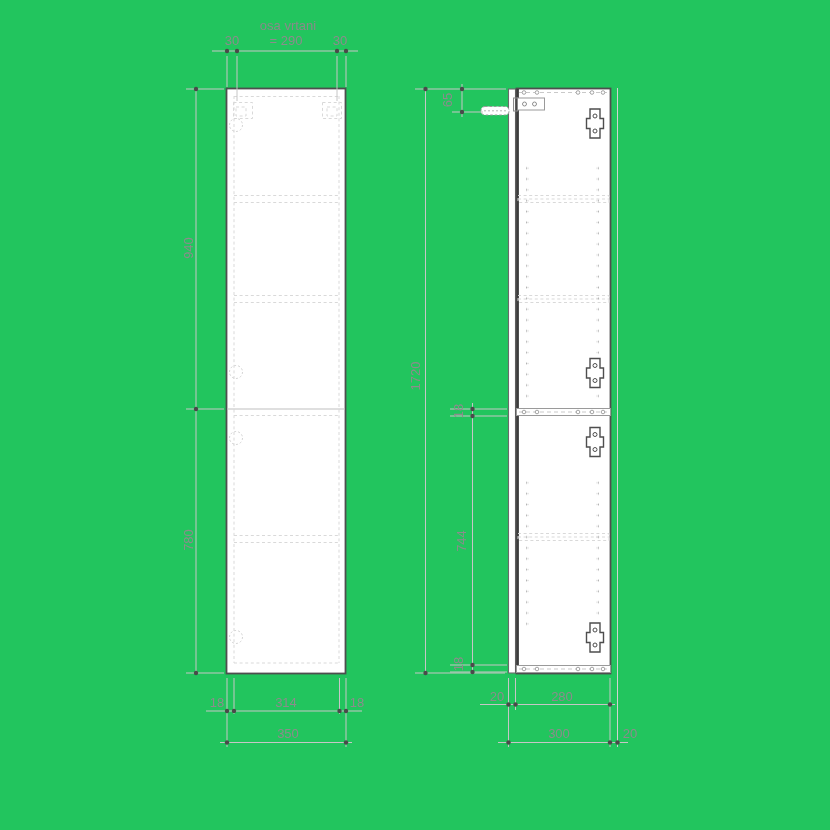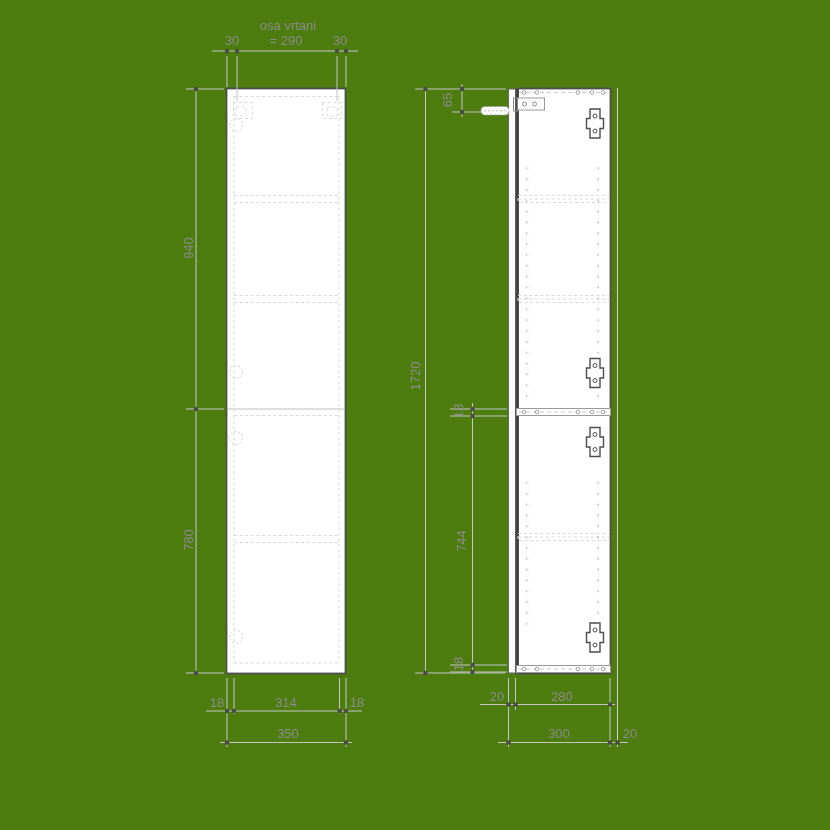--- a/index.html
+++ b/index.html
@@ -1,16 +1,16 @@
 <!DOCTYPE html>
 <html><head>
 <meta charset="utf-8">
 <style>
   html,body{margin:0;padding:0;background:#ffffff;}
-  .canvas{position:relative;width:830px;height:830px;background:#4d7c0f;overflow:hidden;}
+  .canvas{position:relative;width:830px;height:830px;background:#22c55e;overflow:hidden;}
   svg{display:block;}
   .dim-text{font-family:"Liberation Sans",sans-serif;font-size:13px;fill:#8c8c8c;}
   .title-text{font-family:"Liberation Sans",sans-serif;font-size:13px;fill:#8a8a8a;}
   .outline{stroke:#4e4e4e;stroke-width:1.8;fill:#ffffff;}
   .thin{stroke:#9a9a9a;stroke-width:1;fill:#ffffff;}
   .hidden-line{stroke:#d9d9d9;stroke-width:1;fill:none;stroke-dasharray:3 2.6;}
   .dimline{stroke:#c6c6c6;stroke-width:1;fill:none;}
   .dot{fill:#4a4a4a;stroke:none;}
   .hw{stroke:#4e4e4e;stroke-width:1.4;fill:#ffffff;}
 </style>

